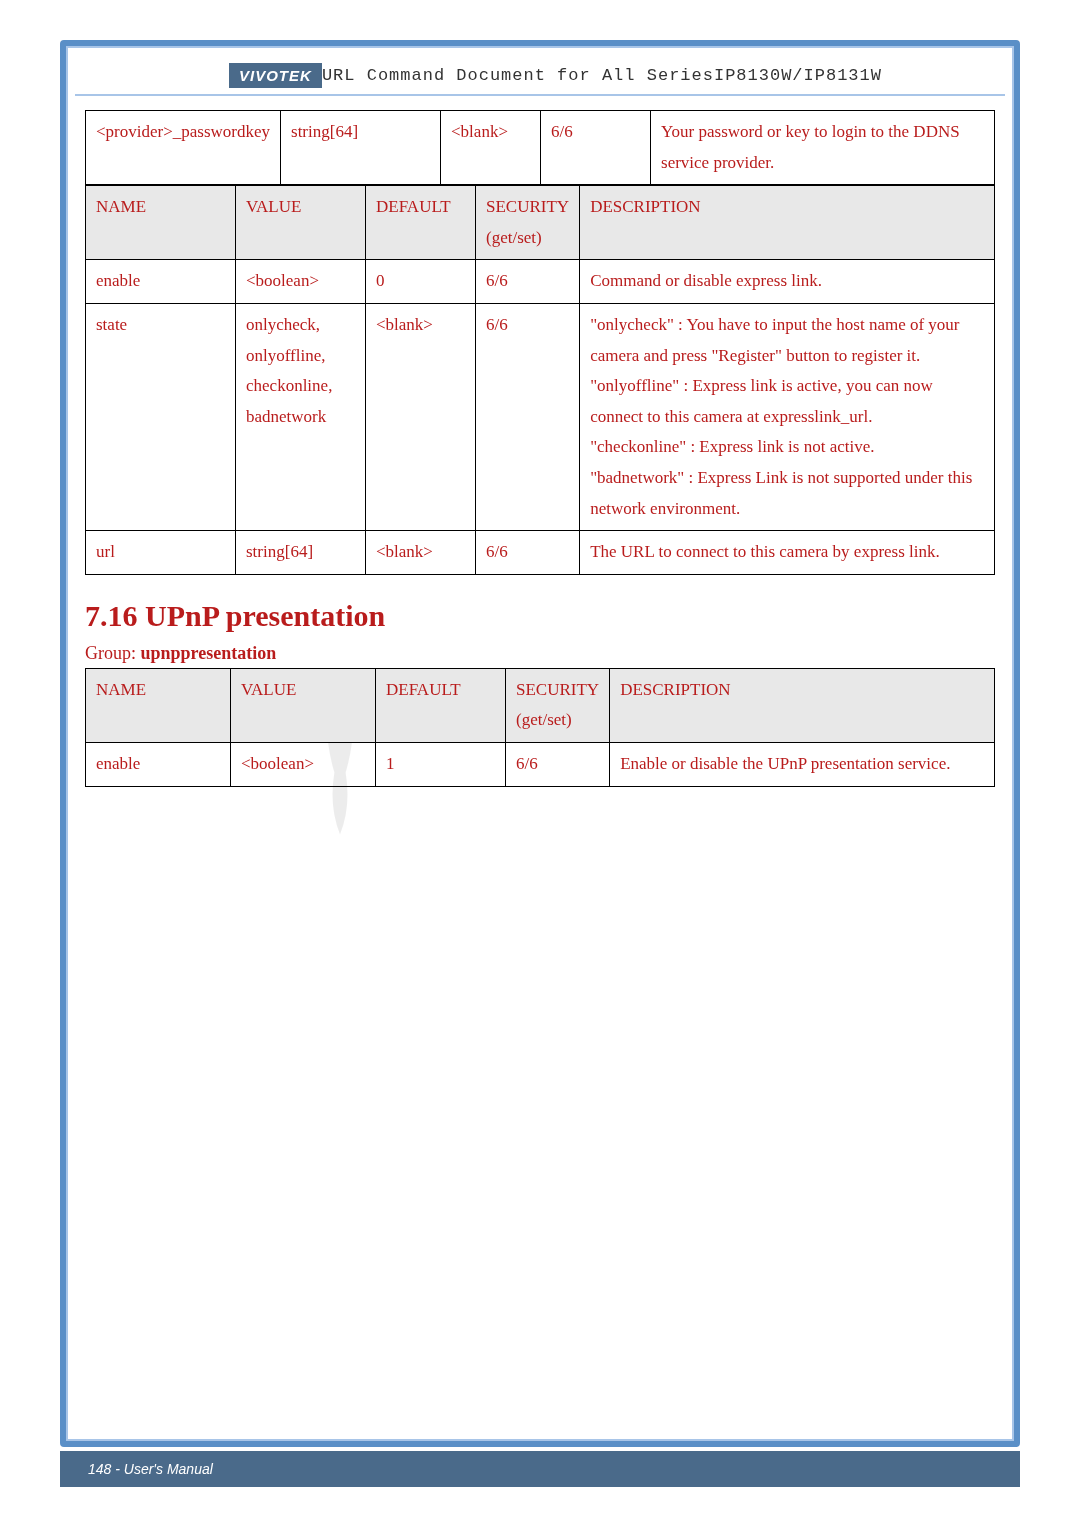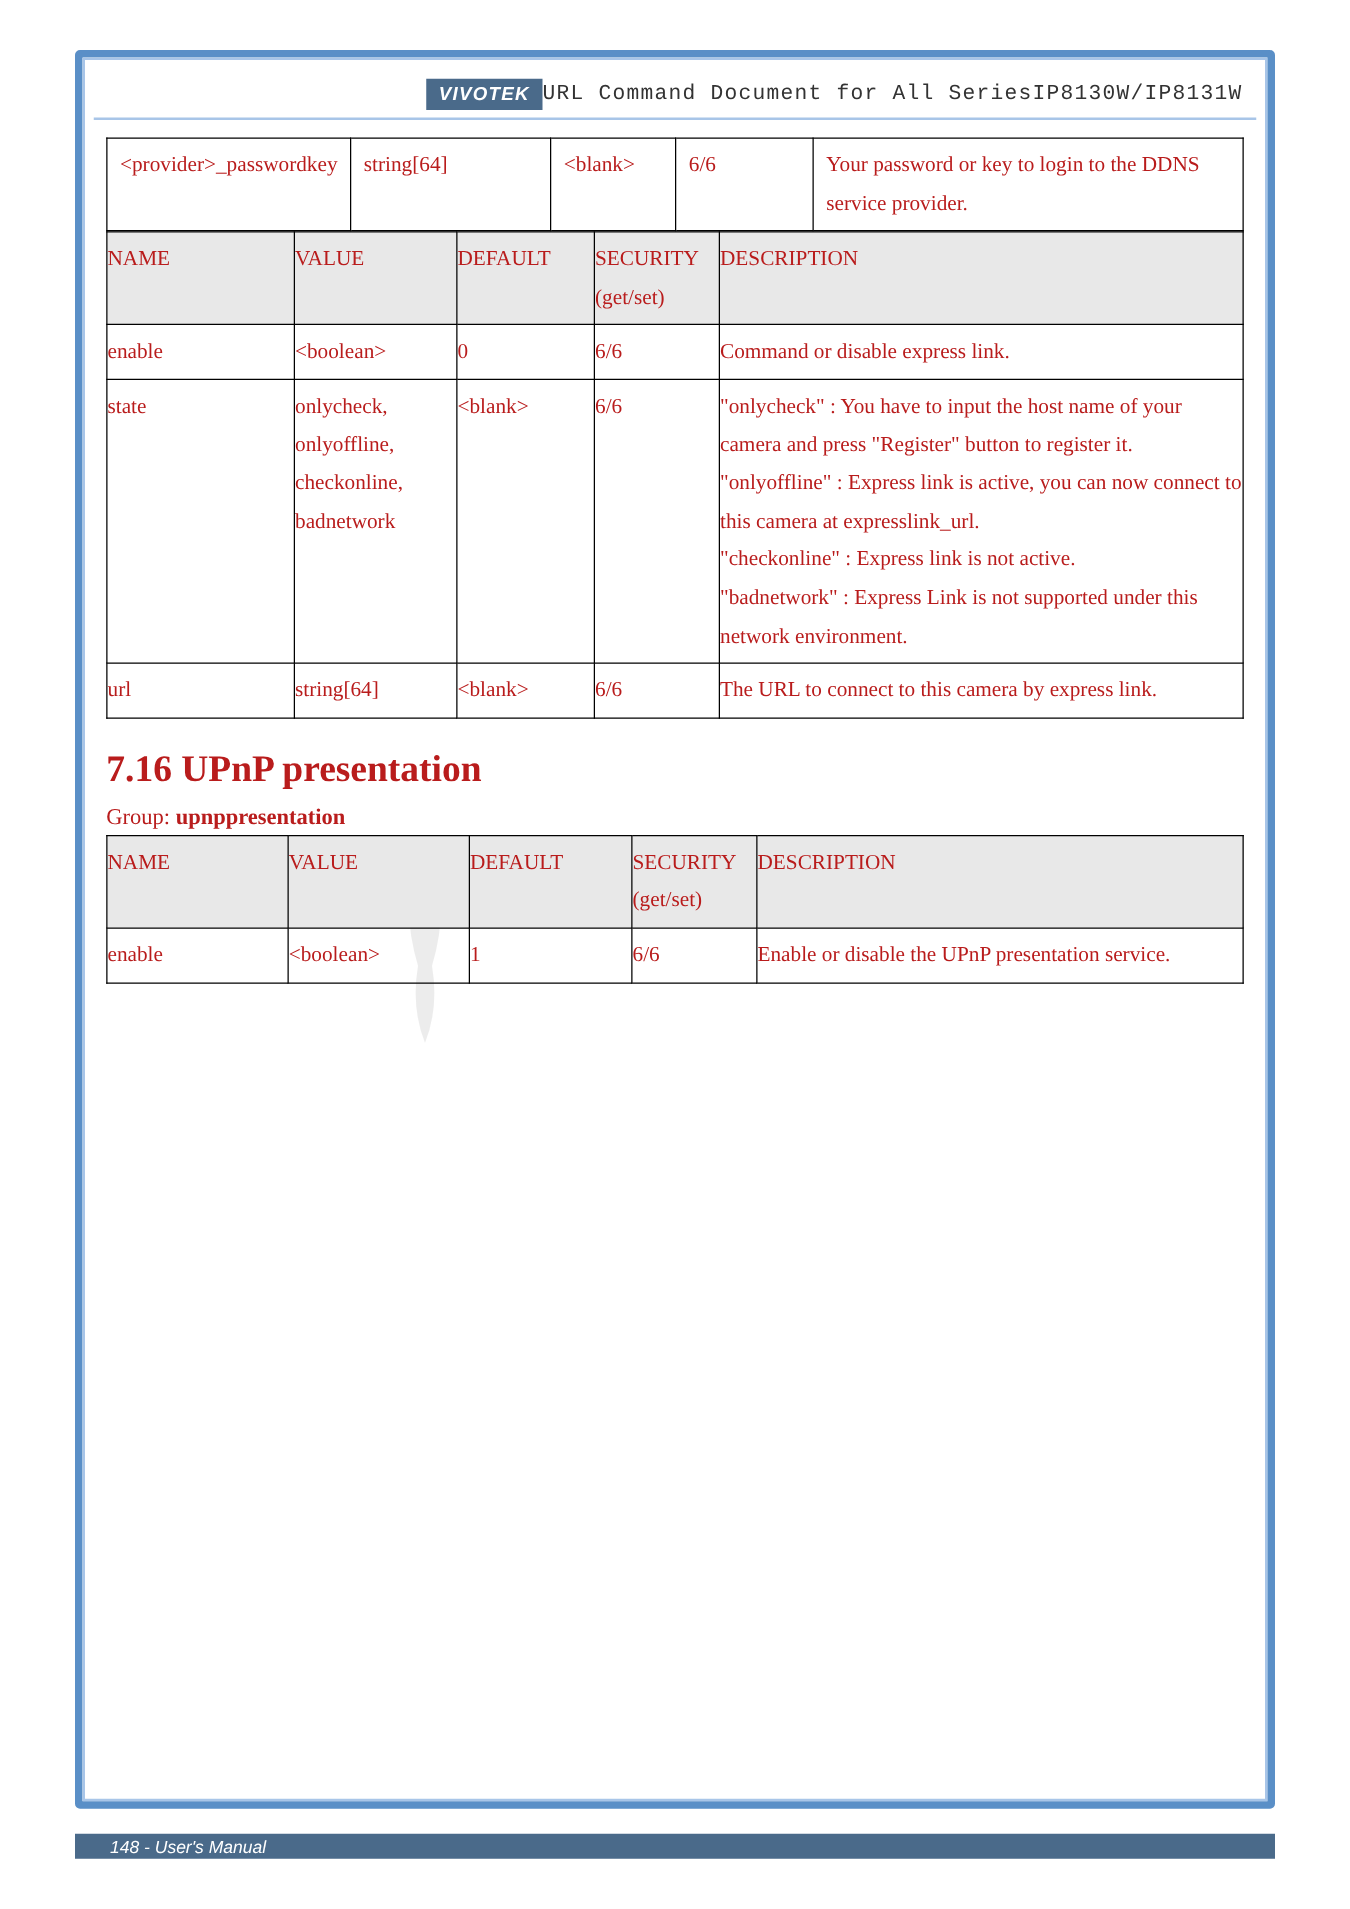--- a/index.html
+++ b/index.html
@@ -18,24 +18,24 @@
       bottom: 80px;
       border: 6px solid #5a8fc7;
       border-radius: 4px;
       box-shadow: inset 0 0 0 2px #a8c5e8;
       background: #fff;
     }
     .header-bar {
       position: absolute;
       top: 50px;
       left: 70px;
-      right: 86px;
+      right: 54px;
       height: 50px;
       display: flex;
-      justify-content: flex-end;
+      justify-content: center;
       align-items: center;
     }
     .brand {
       font-family: Arial, sans-serif;
       font-size: 15px;
       font-weight: bold;
       font-style: italic;
       color: #fff;
       background: #4a6a8a;
       padding: 4px 10px;
@@ -72,21 +72,21 @@
     }
     table.first-table td {
       border: 1px solid #000;
       padding: 6px 10px;
       vertical-align: top;
       line-height: 1.8;
     }
     table.param-table th,
     table.param-table td {
       border: 1px solid #000;
-      padding: 6px 0;
+      padding: 6px 10px;
       vertical-align: top;
       text-align: left;
       line-height: 1.8;
       font-weight: normal;
     }
     table.param-table th {
       background: #e8e8e8;
     }
     h2.section-heading {
       font-size: 30px;
@@ -107,21 +107,21 @@
     .col-security-2 { width: 100px; }
     .col-name-3 { width: 145px; }
     .col-value-3 { width: 145px; }
     .col-default-3 { width: 130px; }
     .col-security-3 { width: 100px; }
     .footer-bar {
       position: absolute;
       bottom: 40px;
       left: 60px;
       right: 60px;
-      height: 20px;
+      height: 36px;
       background: #4a6a8a;
       display: flex;
       align-items: center;
       padding-left: 28px;
     }
     .footer-text {
       color: #fff;
       font-style: italic;
       font-size: 14px;
       font-family: Arial, sans-serif;

